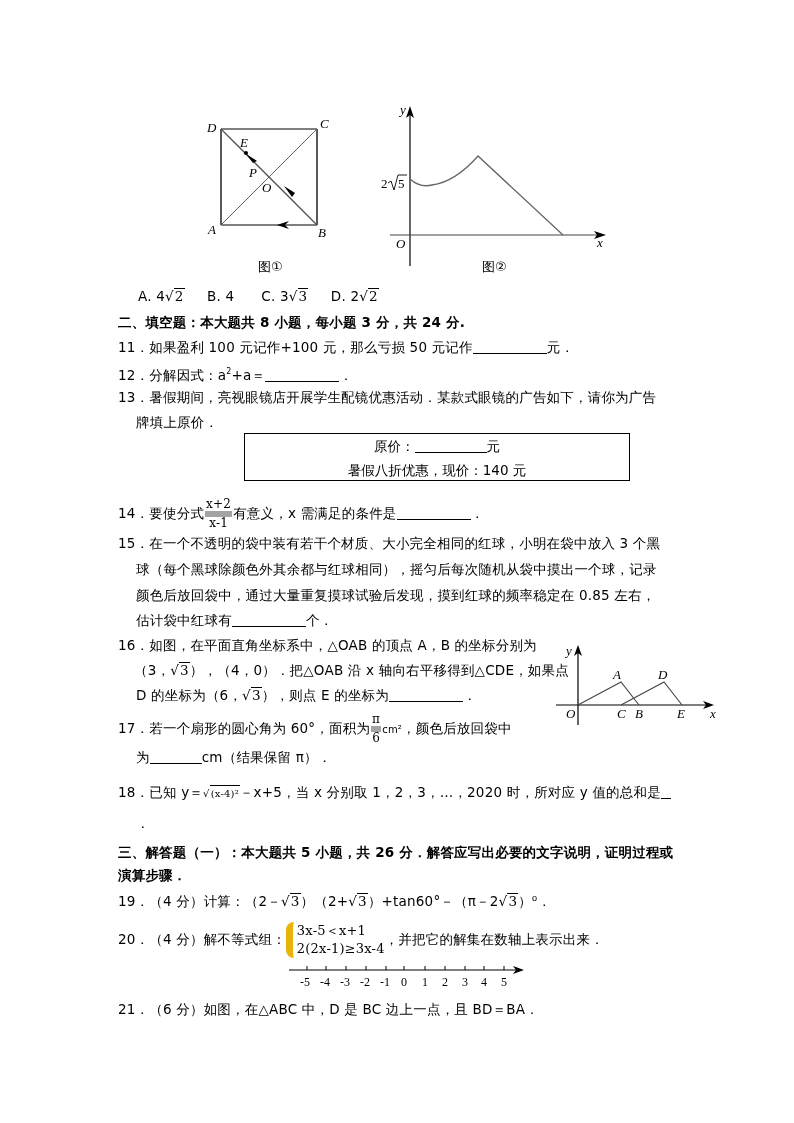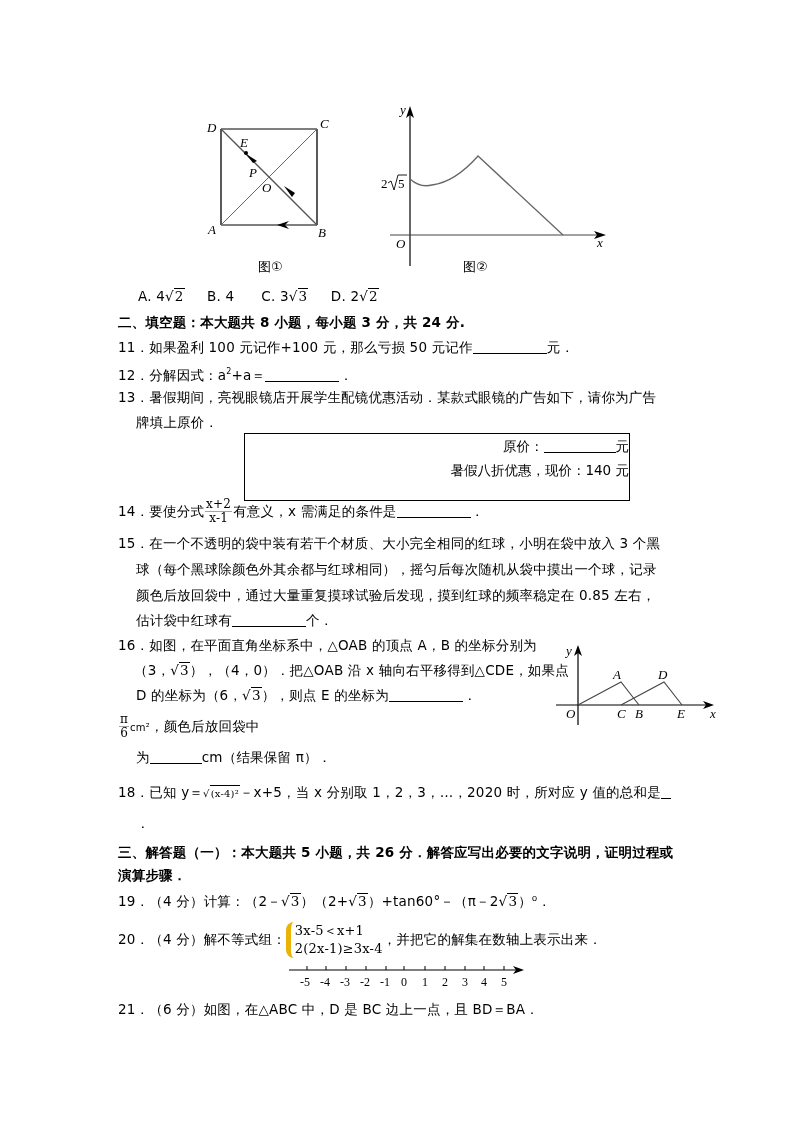--- a/index.html
+++ b/index.html
@@ -4,26 +4,26 @@
 <style>
   html,body{margin:0;padding:0;background:#fff;}
   body{width:794px;height:1123px;position:relative;overflow:hidden;font-family:"DejaVu Sans","Liberation Sans",sans-serif;color:#000;}
   .ln{position:absolute;left:118px;font-size:13.5px;line-height:18px;white-space:nowrap;letter-spacing:0.2px;}
   .ind{left:136px;}
   .bold{font-weight:bold;}
   .blank{display:inline-block;border-bottom:1px solid #000;height:14px;vertical-align:-2px;}
   .sqrt{display:inline-block;font-family:"DejaVu Serif",serif;}
   .sqrt .rad{display:inline-block;border-top:1px solid #000;padding:0 1px;line-height:15px;}
   .frac{display:inline-block;vertical-align:middle;text-align:center;font-size:12px;line-height:13px;margin:0 1px;}
-  .frac .num{display:block;border-bottom:1px solid #a3a3a3;padding:0 1px;}
+  .frac .num{display:block;border-bottom:6px solid #a3a3a3;padding:0 1px;}
   .frac .den{display:block;}
   .serif{font-family:"DejaVu Serif",serif;}
   svg text{font-family:"Liberation Serif",serif;}
-  .adbox{position:absolute;left:244px;top:433px;width:386px;height:68px;border:1px solid #000;box-sizing:border-box;text-align:right;font-size:13.5px;line-height:24px;}
-  .brace{display:inline-block;vertical-align:middle;font-family:"DejaVu Serif",serif;font-size:13px;line-height:18px;border-left:5px solid #eab308;border-radius:8px 0 0 8px;padding-left:4px;}
+  .adbox{position:absolute;left:244px;top:433px;width:386px;height:48px;border:1px solid #000;box-sizing:border-box;text-align:center;font-size:13.5px;line-height:24px;}
+  .brace{display:inline-block;vertical-align:middle;font-family:"DejaVu Serif",serif;font-size:13px;line-height:18px;border-left:7px solid #eab308;border-radius:8px 0 0 8px;padding-left:4px;}
   .cap{position:absolute;font-size:13px;}
 </style>
 </head>
 <body>
 
 <svg style="position:absolute;left:195px;top:110px;" width="150" height="170" viewBox="195 110 150 170">
   <g stroke="#000" stroke-width="1.3" fill="none">
     <line x1="221" y1="129" x2="317" y2="129" stroke="#555"></line>
     <line x1="221" y1="129" x2="221" y2="225"></line>
     <line x1="317" y1="129" x2="317" y2="225"></line>
@@ -53,21 +53,21 @@
   <path d="M410 106 L406 118 L410 115 L414 118 Z" fill="#000"></path>
   <path d="M606 235 L594 231 L597 235 L594 239 Z" fill="#000"></path>
   <path d="M410 179 Q420 188 432 185 Q455 182 478 156 L563 235" stroke="#666" stroke-width="1.3" fill="none"></path>
   <text x="400" y="114" font-size="13" font-style="italic">y</text>
   <text x="597" y="247" font-size="13" font-style="italic">x</text>
   <text x="396" y="248" font-size="13" font-style="italic">O</text>
   <text x="381" y="188" font-size="13">2</text>
   <path d="M388 183 L391 181 L394 190 L398 175 L407 175" stroke="#000" stroke-width="0.9" fill="none"></path>
   <text x="398" y="188" font-size="13">5</text>
 </svg>
-<div class="cap" style="left:463px;top:258px;">图②</div>
+<div class="cap" style="left:482px;top:258px;">图②</div>
 
 <div class="ln" style="top:287px;left:138px;">
   <span><span>A.</span>&nbsp;<span>4</span><span class="sqrt">√<span class="rad">2</span></span></span>
   &nbsp;&nbsp;&nbsp;
   <span><span>B.</span>&nbsp;<span>4</span></span>
   &nbsp;&nbsp;&nbsp;&nbsp;
   <span><span>C.</span>&nbsp;<span>3</span><span class="sqrt">√<span class="rad">3</span></span></span>
   &nbsp;&nbsp;&nbsp;
   <span><span>D.</span>&nbsp;<span>2</span><span class="sqrt">√<span class="rad">2</span></span></span>
 </div>
@@ -120,21 +120,21 @@
   <text x="710" y="718" font-size="13" font-style="italic">x</text>
   <text x="566" y="718" font-size="13" font-style="italic">O</text>
   <text x="613" y="679" font-size="13" font-style="italic">A</text>
   <text x="635" y="718" font-size="13" font-style="italic">B</text>
   <text x="617" y="718" font-size="13" font-style="italic">C</text>
   <text x="658" y="679" font-size="13" font-style="italic">D</text>
   <text x="677" y="718" font-size="13" font-style="italic">E</text>
 </svg>
 
 <div class="ln" style="top:713px;">
-  <span class="frac serif"><span class="num">π</span><span class="den">6</span></span><span style="font-size:10px;">cm²</span><span>，颜色后放回袋中</span>
+  <span>17．若一个扇形的圆心角为 60°，面积为</span><span class="frac serif"><span class="num">π</span><span class="den">6</span></span><span style="font-size:10px;">cm²</span><span>，颜色后放回袋中</span>
 </div>
 <div class="ln ind" style="top:748px;">
   <span>为</span><span class="blank" style="width:52px;"></span><span>cm（结果保留 π）．</span>
 </div>
 
 <div class="ln" style="top:783px;">
   <span>18．已知 y＝</span><span class="sqrt" style="font-size:10px;">√<span class="rad">(x-4)²</span></span><span>－x+5，当 x 分别取 1，2，3，…，2020 时，所对应 y 值的总和是</span><span class="blank" style="width:10px;"></span>
 </div>
 <div class="ln ind" style="top:814px;">．</div>
 

